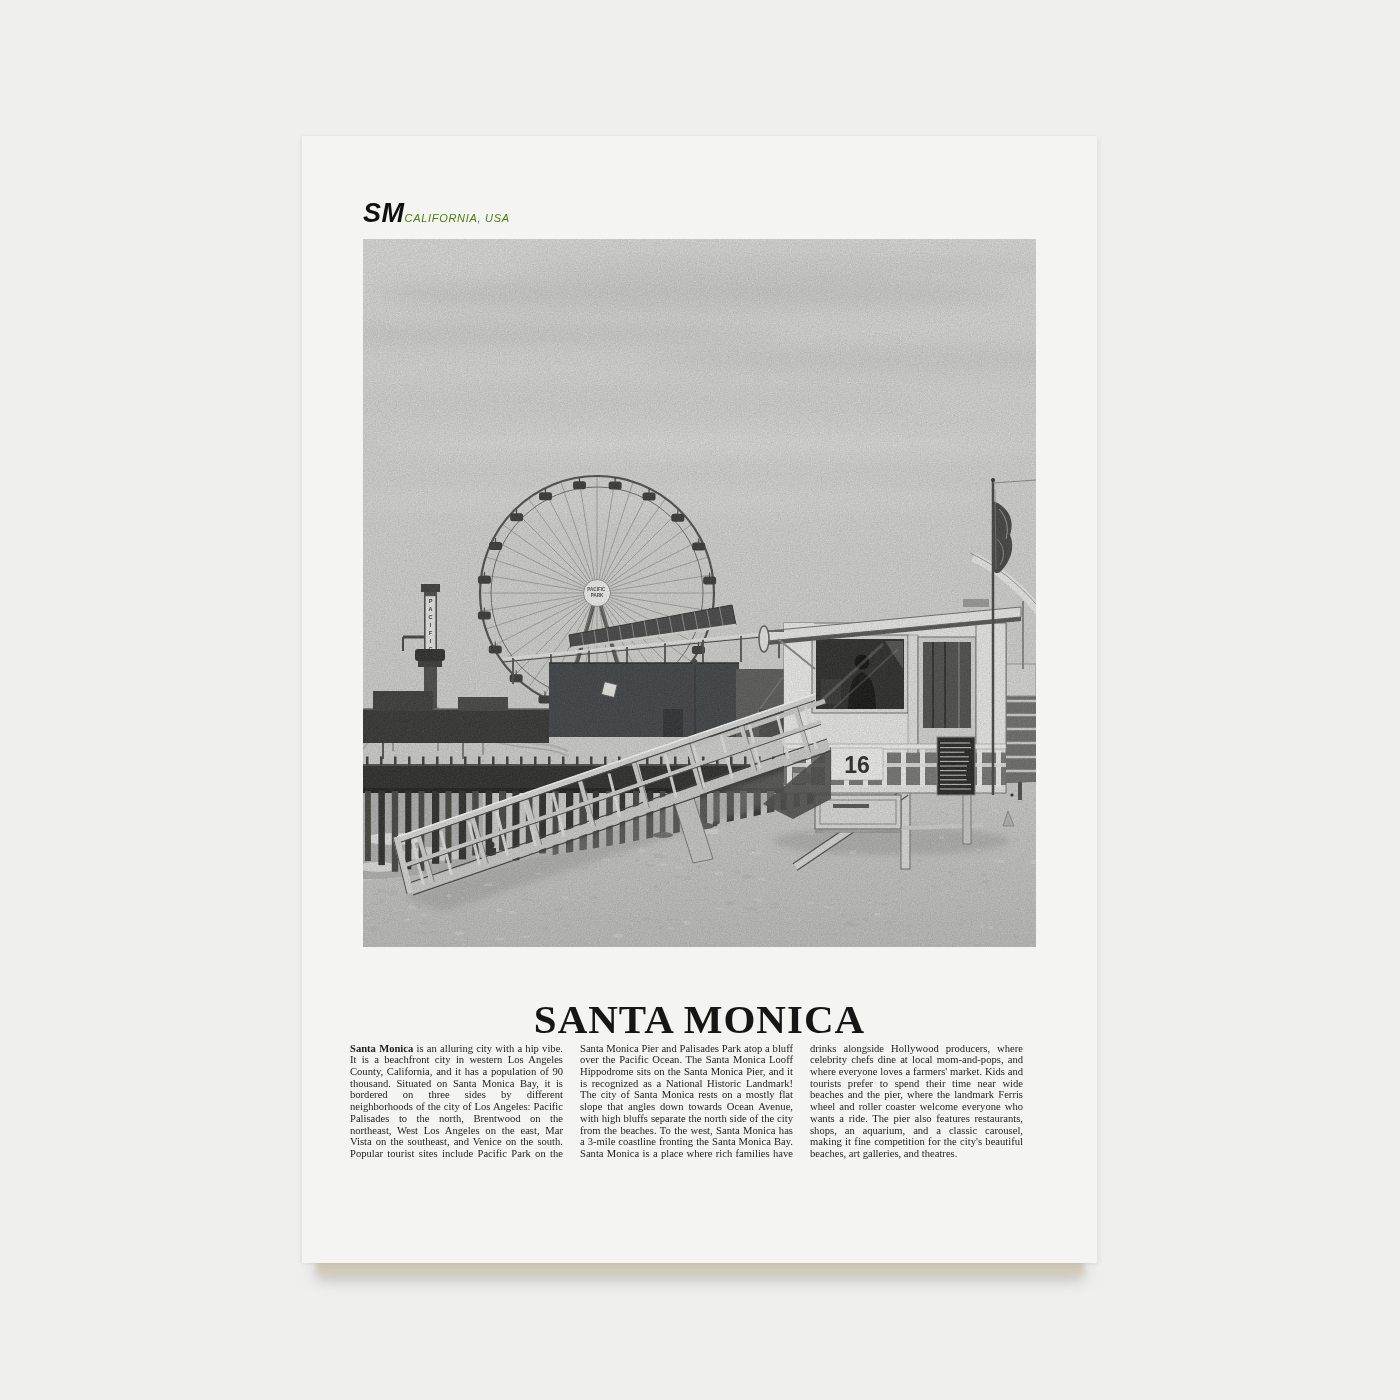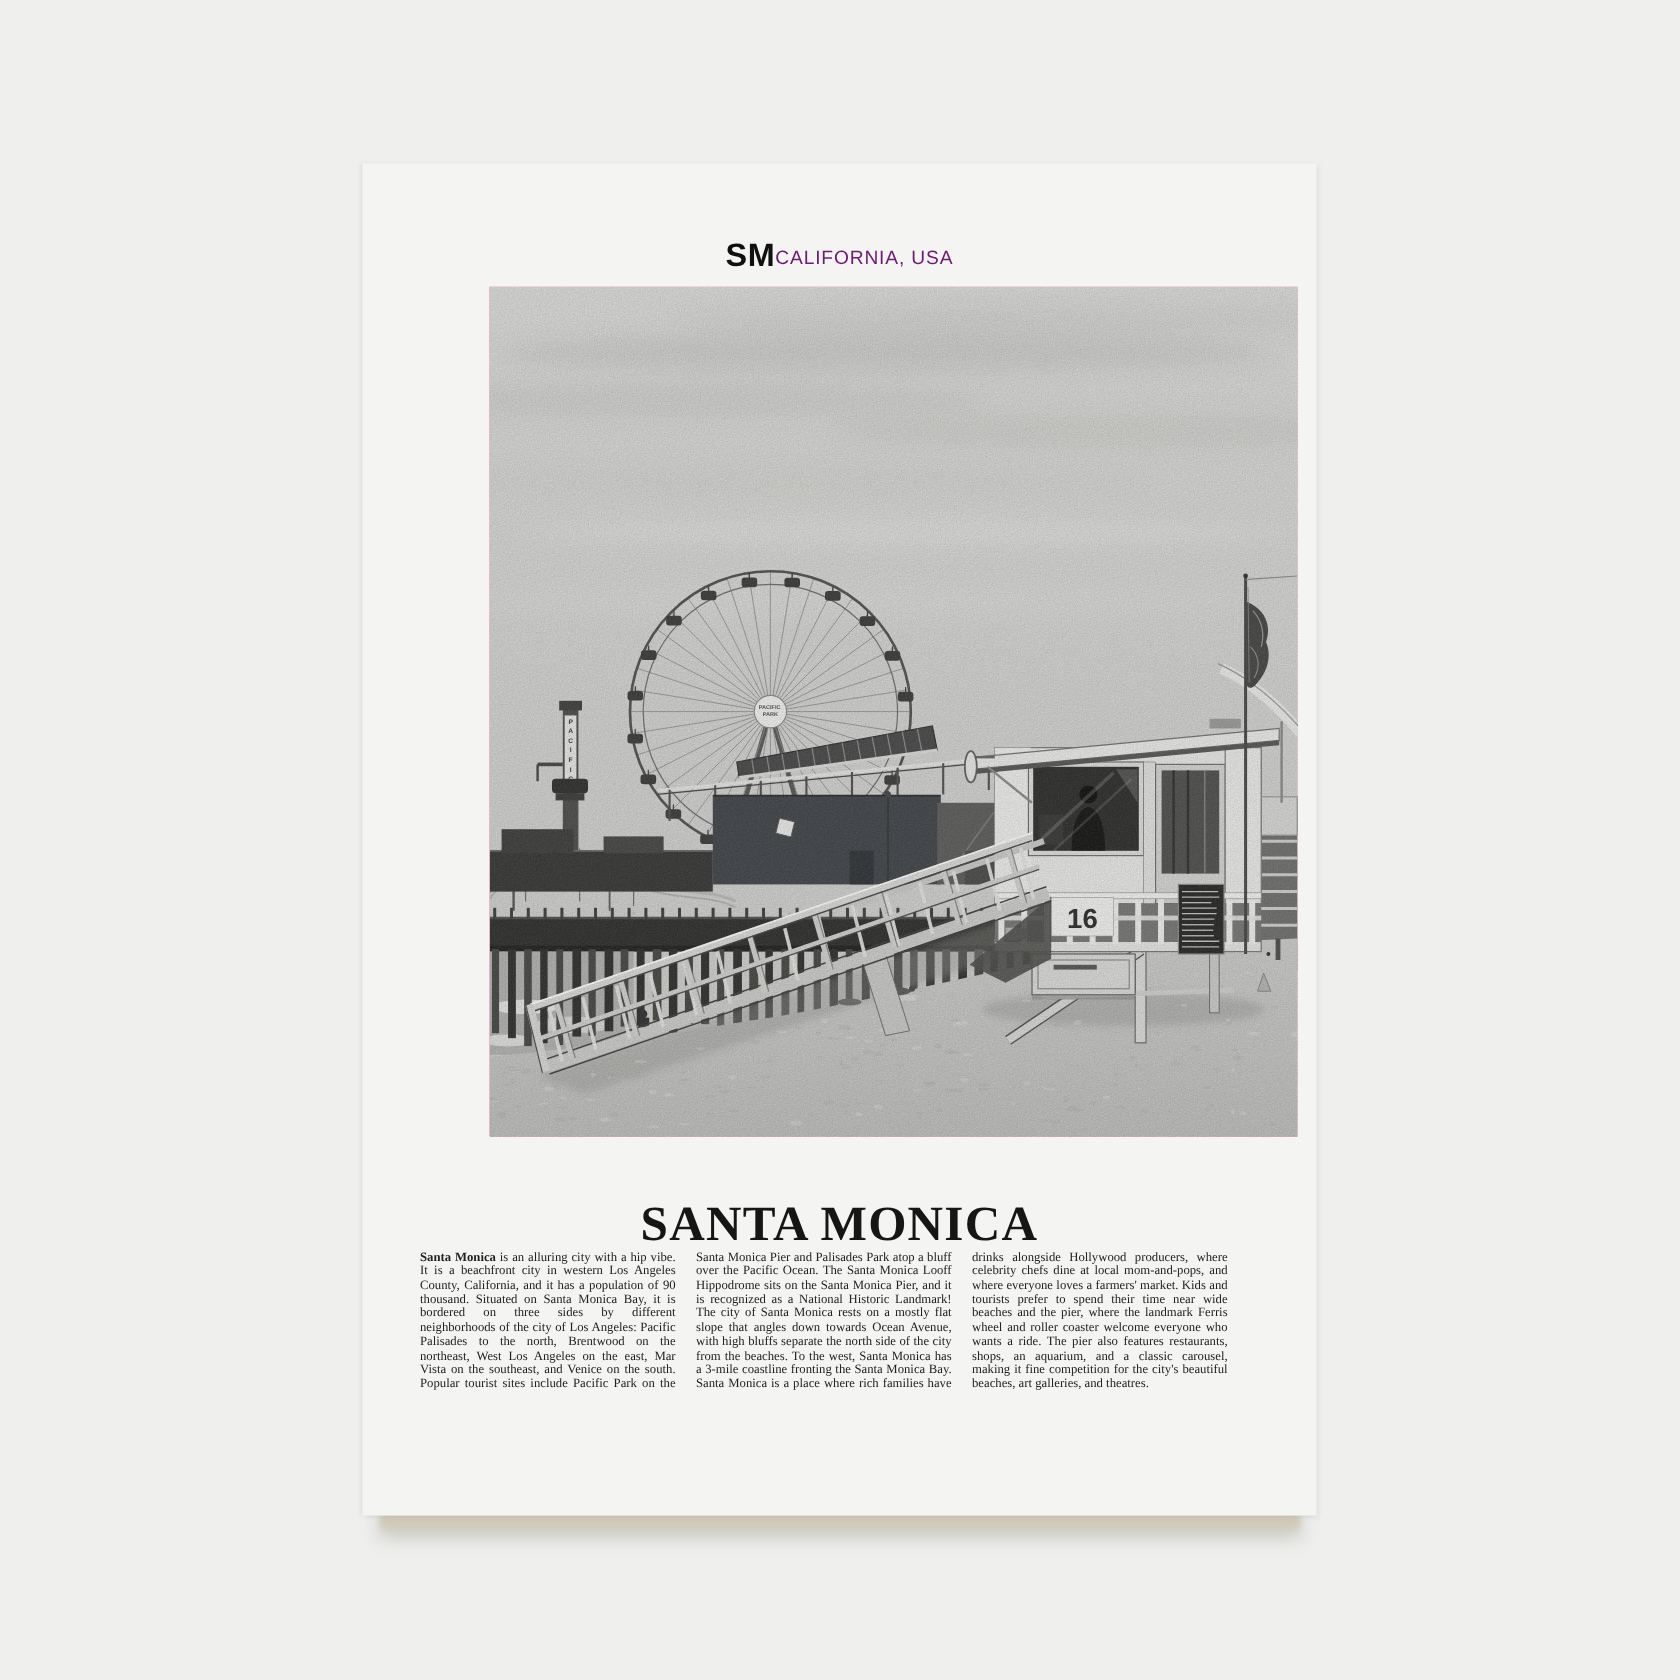--- a/index.html
+++ b/index.html
@@ -3,24 +3,24 @@
 <meta charset="utf-8">
 <style>
   html,body{margin:0;padding:0;background:#eff0ee;}
   .scene{position:relative;width:1400px;height:1400px;background:#eff0ee;overflow:hidden;
          font-family:"Liberation Sans",sans-serif;}
   .poster-under{position:absolute;left:316px;top:1261px;width:768px;height:13px;
          background:#d1cab8;filter:blur(2.5px);box-shadow:0 6px 14px rgba(130,125,110,.45);}
   .poster{position:absolute;left:302px;top:136px;width:795px;height:1127px;background:#f4f4f2;
          box-shadow:-2px 0 3px rgba(0,0,0,.05),2px 2px 5px rgba(0,0,0,.06);}
   .header-row{position:absolute;left:61px;top:64px;width:673px;display:flex;
-         justify-content:center;align-items:flex-end;}
+         justify-content:flex-start;align-items:flex-end;font-style:italic;}
   .monogram{font-weight:bold;font-size:27px;letter-spacing:.5px;color:#101010;line-height:1;}
-  .location{font-size:16px;letter-spacing:.7px;color:#701a75;padding-bottom:3px;line-height:1;}
-  .photo{position:absolute;left:61px;top:103px;width:673px;height:708px;background:#ec4899;overflow:hidden;margin-left:45px;}
+  .location{font-size:11px;letter-spacing:.7px;color:#4d7c0f;padding-bottom:3px;line-height:1;}
+  .photo{position:absolute;left:61px;top:103px;width:673px;height:708px;background:#4d7c0f;overflow:hidden;}
   .photo svg{display:block;}
   .title{position:absolute;left:61px;top:836px;width:673px;text-align:center;
          font-family:"Liberation Serif",serif;font-weight:700;font-size:41px;line-height:40px;
          letter-spacing:1px;color:#161616;white-space:nowrap;}
   .body-text{position:absolute;left:48px;top:896px;width:673px;column-count:3;column-gap:17px;
          font-family:"Liberation Serif",serif;font-size:10.6px;line-height:11.7px;
          text-align:justify;color:#222;hyphens:auto;-webkit-hyphens:auto;}
   .body-text b{font-weight:700;}
 </style>
 </head>

